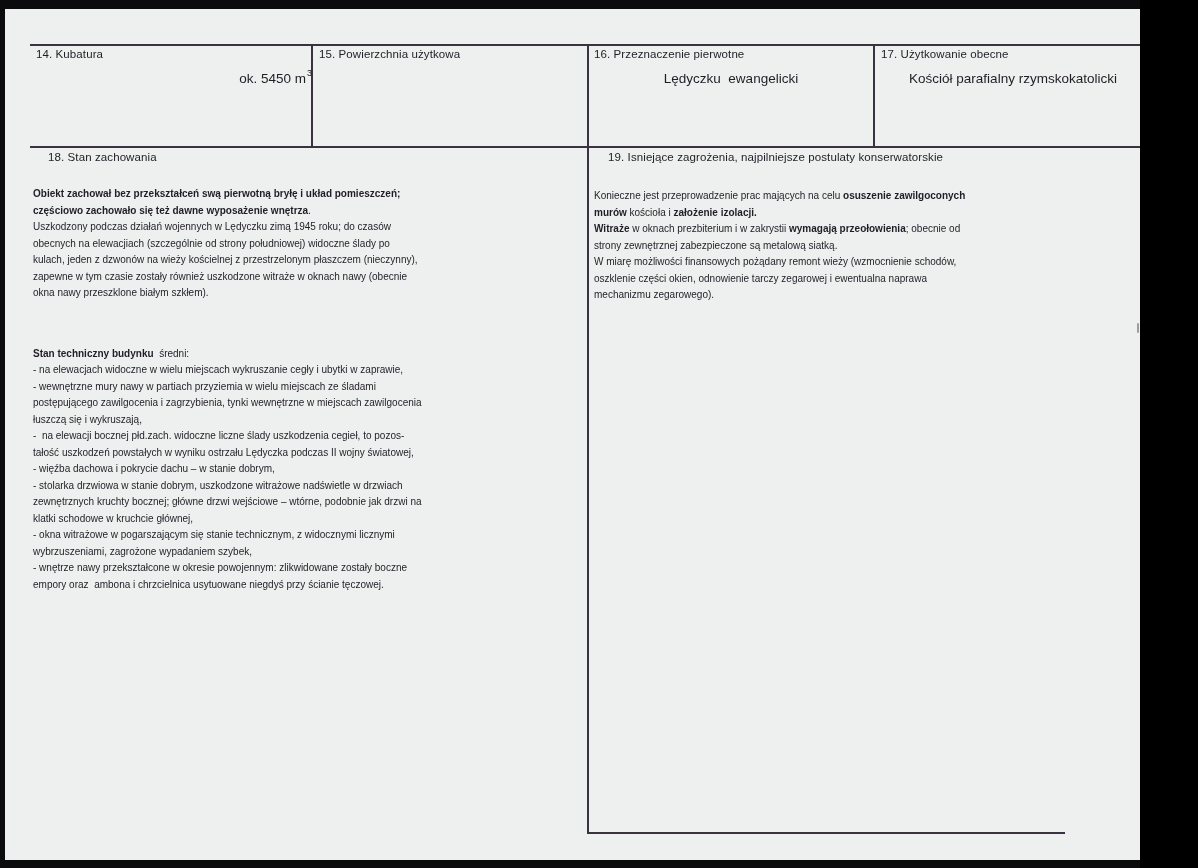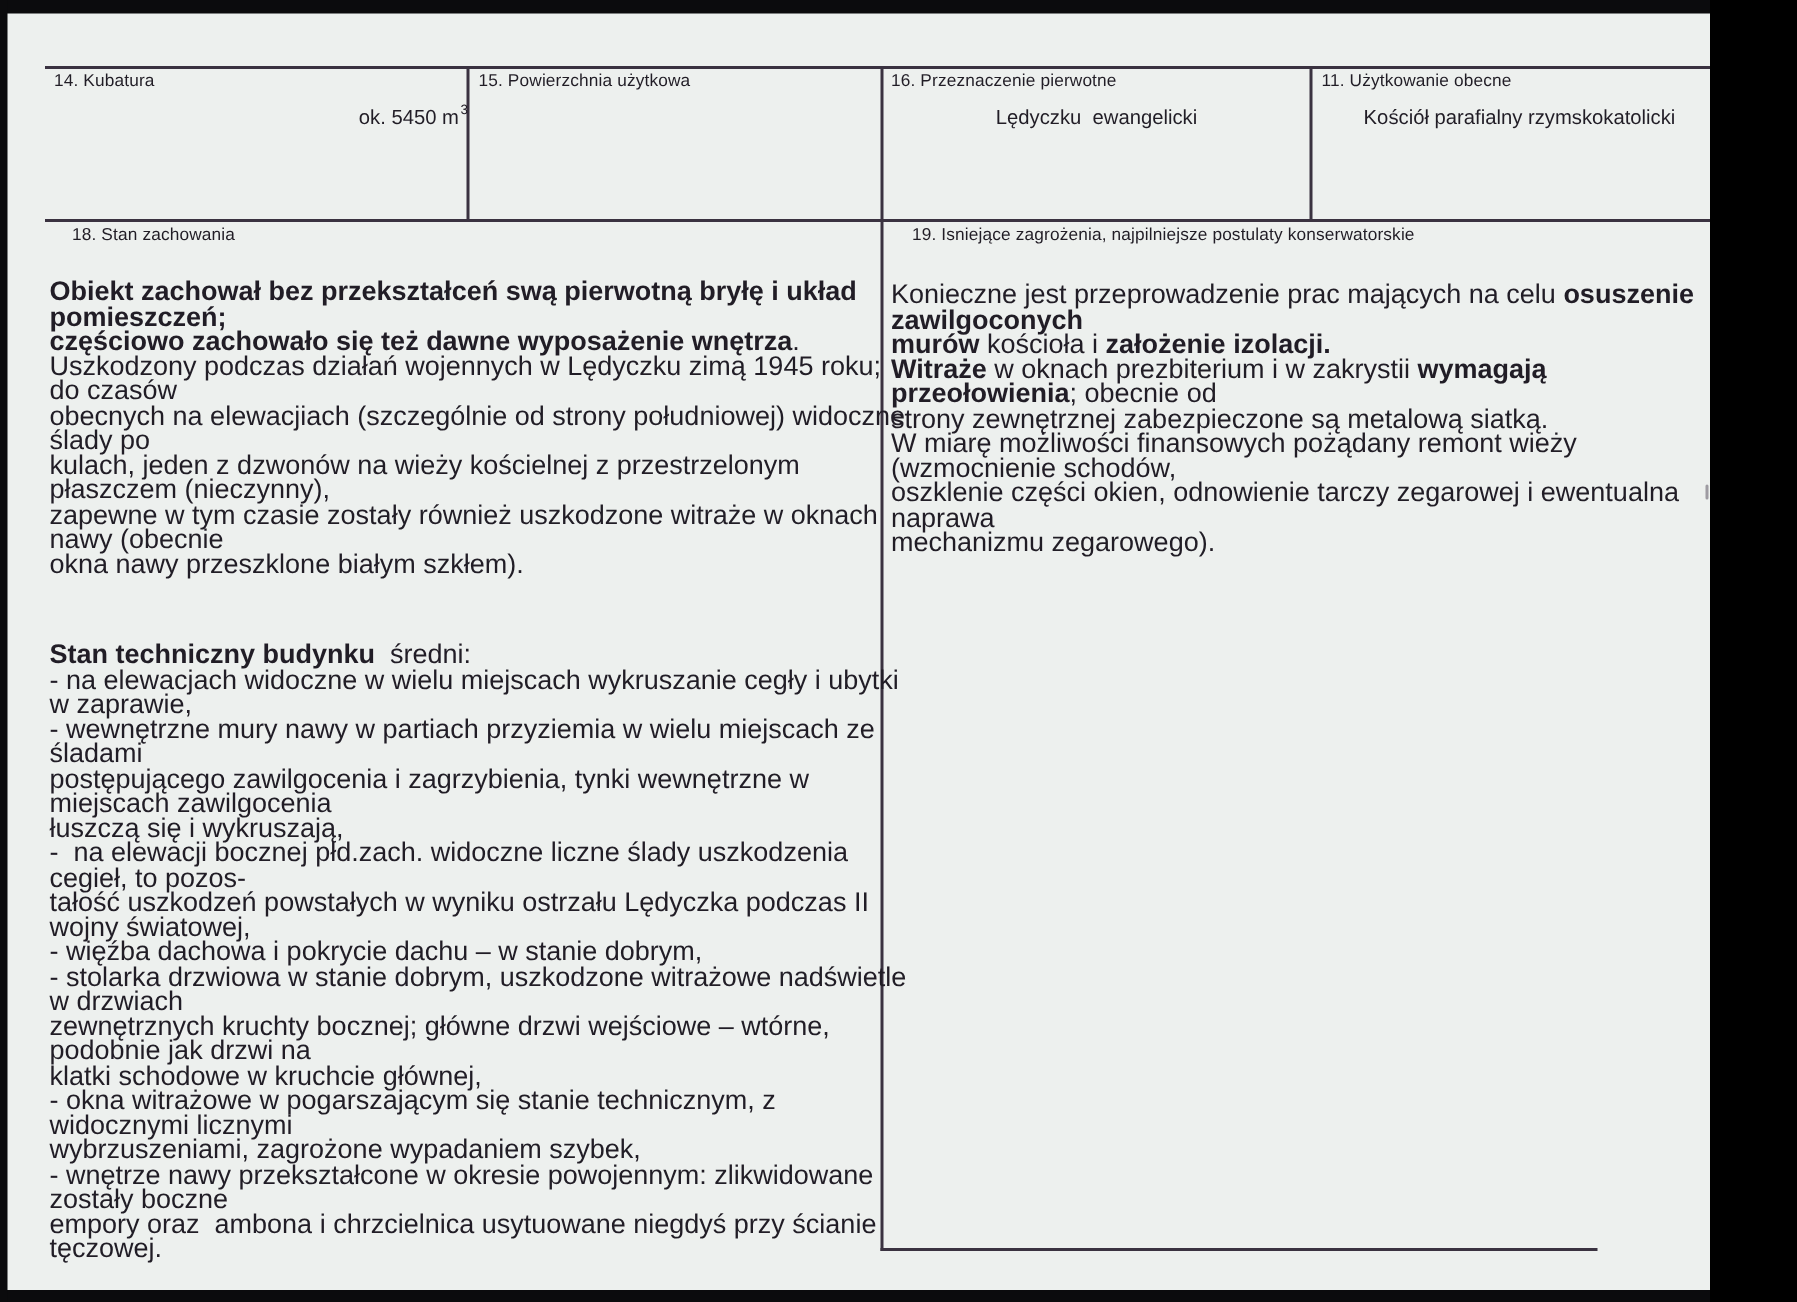--- a/index.html
+++ b/index.html
@@ -33,21 +33,21 @@
   .fvalue.v14{left:30px;width:281px;text-align:right;}
   .fvalue.v15{left:313px;width:274px;}
   .fvalue.v16{left:589px;width:284px;}
   .fvalue.v17{left:875px;width:276px;}
   .fvalue sup{font-size:9px;position:relative;top:-1px;left:1px;}
   
   .slabel{position:absolute;font-size:11.5px;letter-spacing:.1px;white-space:pre;}
   .slabel.s18{left:48px;top:151px;}
   .slabel.s19{left:580px;top:151px;margin-left:28px;}
   
-  .rich{position:absolute;font-size:18px;line-height:16.5px;white-space:pre-wrap;}
+  .rich{position:absolute;font-size:10px;line-height:16.5px;white-space:pre-wrap;}
   .rich.r18{left:33px;top:186px;width:578px;}
   .rich.r19{left:594px;top:188px;width:565px;}
   .rich .para + .para{margin-top:44px;}
   .rich .b{font-weight:bold;}
   
   .speck{position:absolute;left:1137px;top:323px;width:2px;height:10px;background:#736d7a;opacity:.65;border-radius:1px;}
 </style>
 </head>
 <body>
 
@@ -62,21 +62,21 @@
   <div class="line hline2"></div>
   <div class="line vline-a"></div>
   <div class="line vline-b"></div>
   <div class="line vline-c"></div>
   <div class="line box19-left"></div>
   <div class="line box19-bottom"></div>
 
   <div class="flabel l14">14. Kubatura</div>
   <div class="flabel l15">15. Powierzchnia użytkowa</div>
   <div class="flabel l16">16. Przeznaczenie pierwotne</div>
-  <div class="flabel l17">11. Użytkowanie obecne</div>
+  <div class="flabel l17">17. Użytkowanie obecne</div>
 
   <div class="fvalue v14"><span>ok. 5450 m</span><sup>3</sup></div>
   <div class="fvalue v16"><span>Lędyczku  ewangelicki</span><sup></sup></div>
   <div class="fvalue v17"><span>Kościół parafialny rzymskokatolicki</span><sup></sup></div>
 
   <div class="slabel s18">18. Stan zachowania</div>
   <div class="slabel s19">19. Isniejące zagrożenia, najpilniejsze postulaty konserwatorskie</div>
 
   <div class="rich r18"><div class="para"><span class="b">Obiekt zachował bez przekształceń swą pierwotną bryłę i układ pomieszczeń;
 częściowo zachowało się też dawne wyposażenie wnętrza</span><span>.

